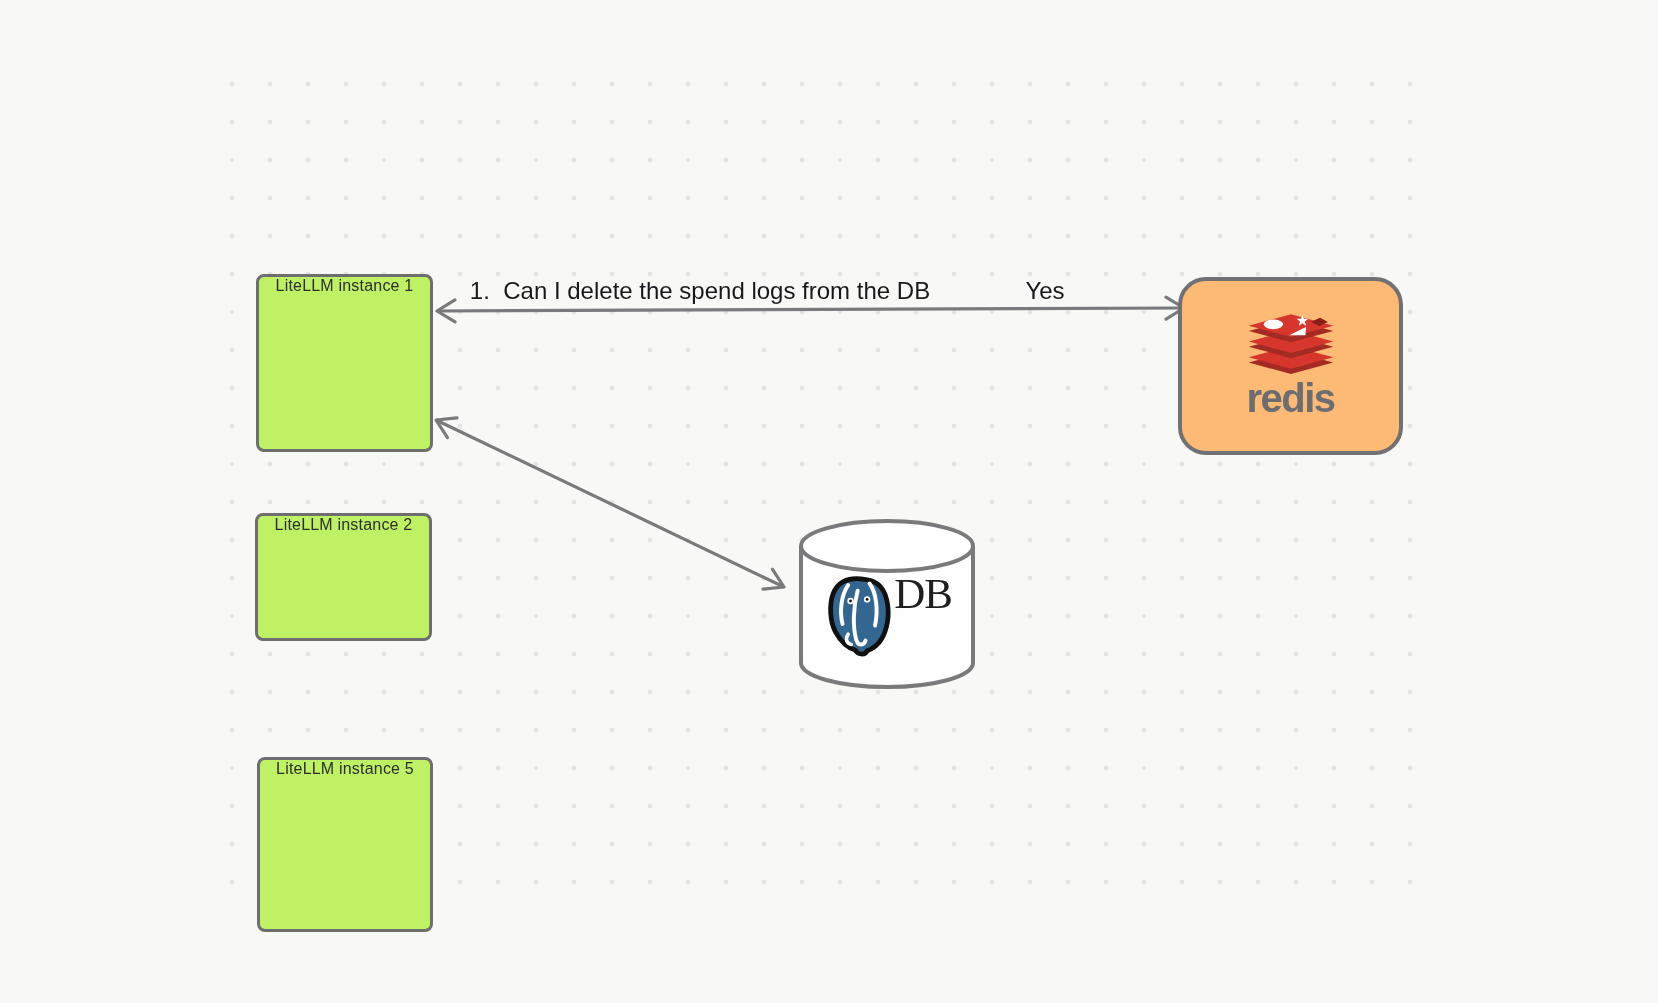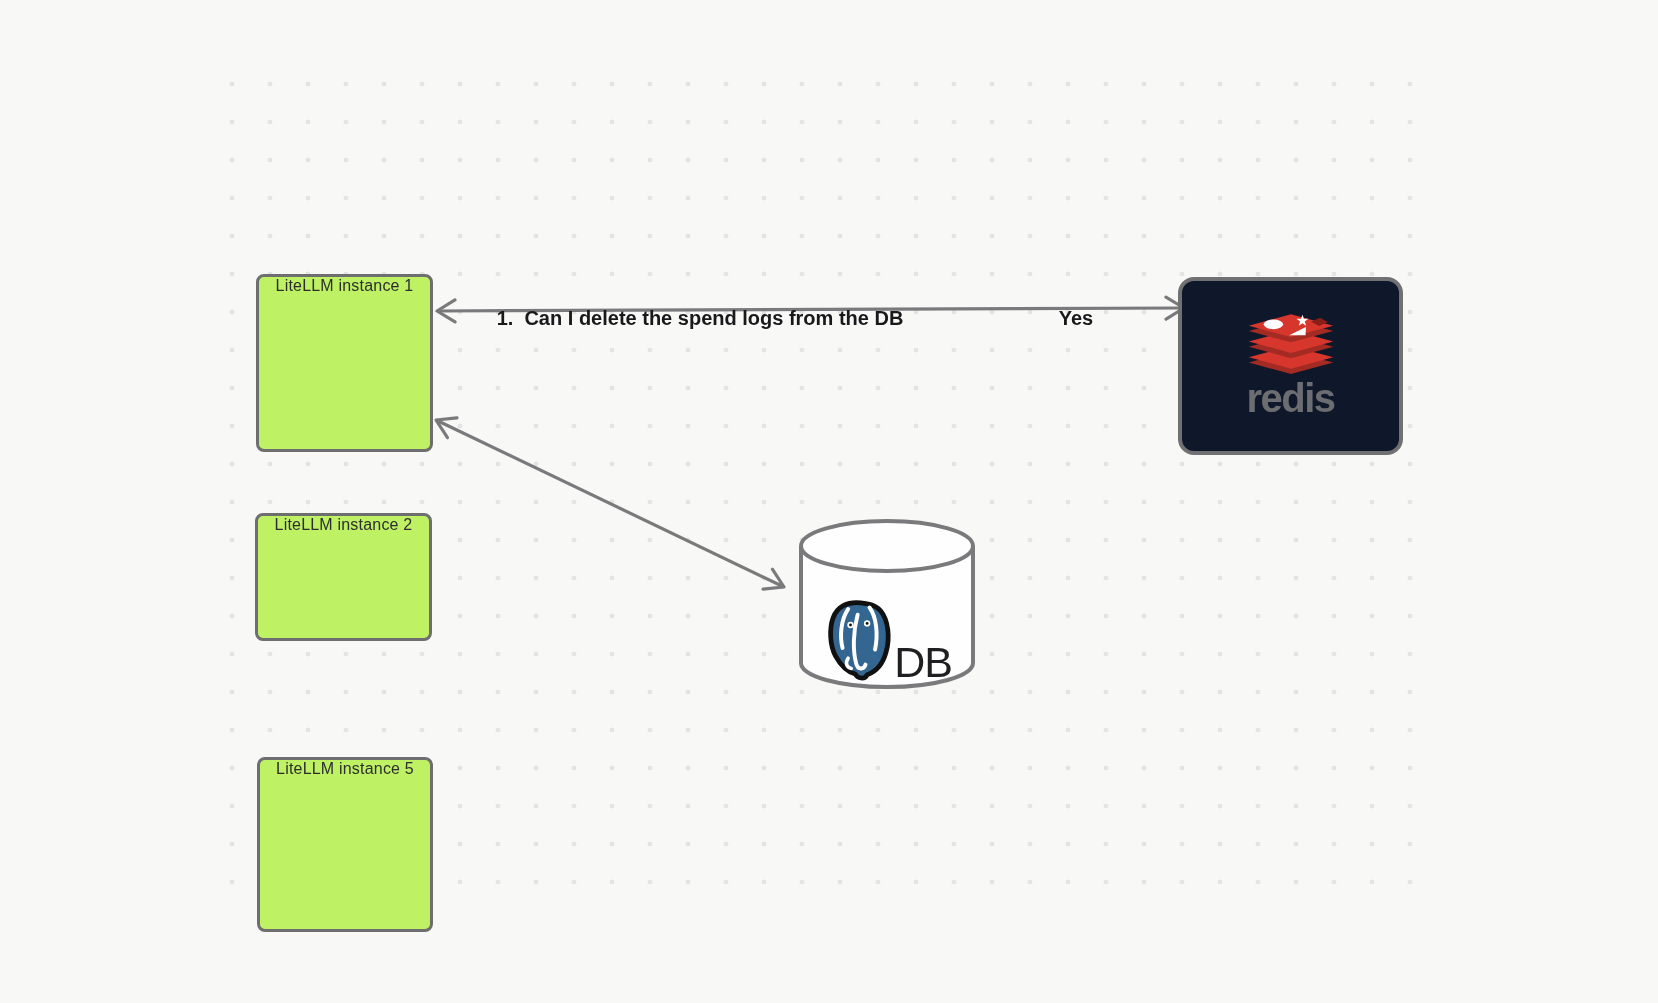--- a/index.html
+++ b/index.html
@@ -18,40 +18,40 @@
   svg.edges g{pointer-events:stroke;}
   .node{
     position:absolute;box-sizing:border-box;background:#bef264;
     border:3.5px solid #6e6e70;border-radius:8px;
     display:flex;justify-content:center;
   }
   .node .node-label{
     font-size:16px;color:#2d2d30;letter-spacing:.2px;white-space:nowrap;
   }
   .redis-node{
-    position:absolute;box-sizing:border-box;background:#0f172a;
-    border:4px solid #717173;border-radius:16px;
+    position:absolute;box-sizing:border-box;background:#fdba74;
+    border:4px solid #717173;border-radius:28px;
     display:flex;flex-direction:column;align-items:center;justify-content:center;text-align:right;
   }
   .redis-word{
     font-size:40px;font-weight:700;color:#6c6d70;letter-spacing:-1.5px;
     line-height:1;margin-top:2px;
   }
   .cylinder{position:absolute;}
   .cyl-shape{position:absolute;left:0;top:0;}
   .cyl-content{
     position:absolute;left:0;top:54px;width:178px;height:112px;
-    display:flex;align-items:flex-end;justify-content:center;
+    display:flex;align-items:flex-start;justify-content:center;font-family:Liberation Serif, serif;
   }
   .db-label{
     font-size:43px;color:#1f1f22;line-height:1;margin-left:-4px;letter-spacing:-1px;
   }
   .edge-label{
     position:absolute;transform:translate(-50%,-50%);
-    font-size:20px;font-weight:700;color:#19191c;white-space:pre;margin-top:27px;
+    font-size:24px;font-weight:400;color:#19191c;white-space:pre;
   }
 </style>
 </head>
 <body>
 
 <div class="canvas">
 
   <div class="dot-grid"></div>
 
   <svg class="edges">
@@ -120,15 +120,15 @@
           <circle cx="36" cy="33" r="1.8" fill="#101010"></circle>
         <circle cx="57" cy="31" r="4" fill="#ffffff"></circle>
           <circle cx="57" cy="31" r="1.8" fill="#101010"></circle>
         <path d="M33,75 C29,81 31,87 37,88" fill="none" stroke="#ffffff" stroke-width="4.5" stroke-linecap="round"></path>
       </svg>
       <span class="db-label">DB</span>
     </div>
   </div>
 
   <div class="edge-label" style="left:700px;top:291px">1.  Can I delete the spend logs from the DB</div>
-  <div class="edge-label" style="left:1076px;top:291px">Yes</div>
+  <div class="edge-label" style="left:1045px;top:291px">Yes</div>
 
 </div>
 
 </body></html>

